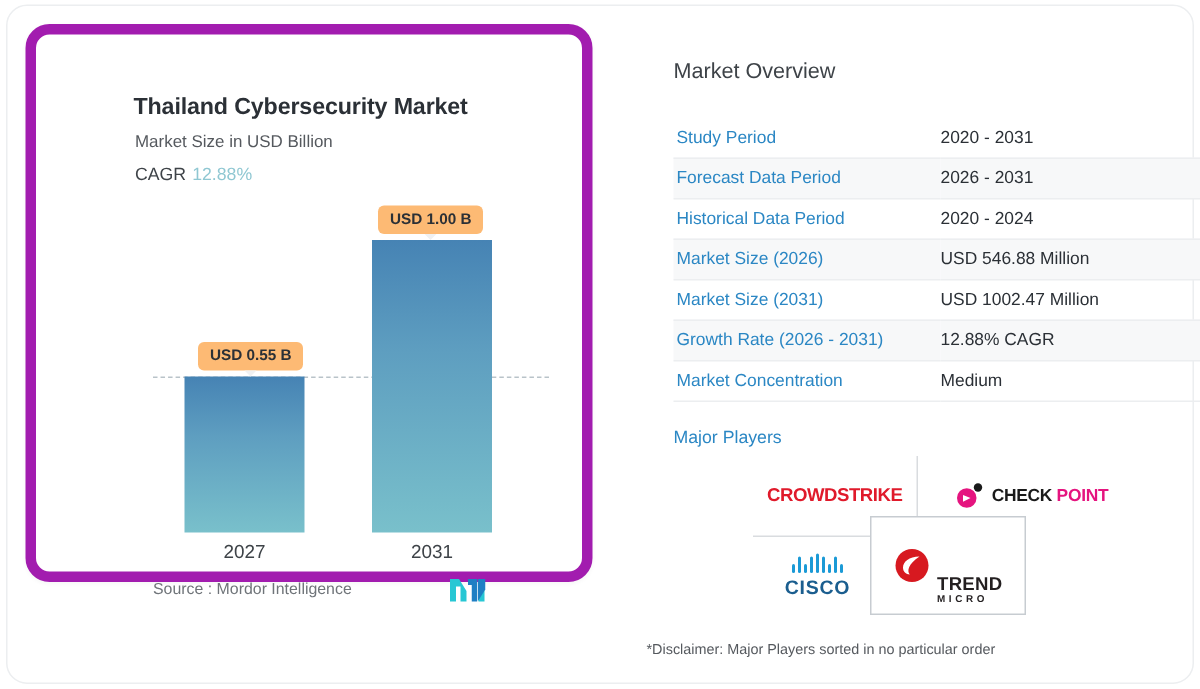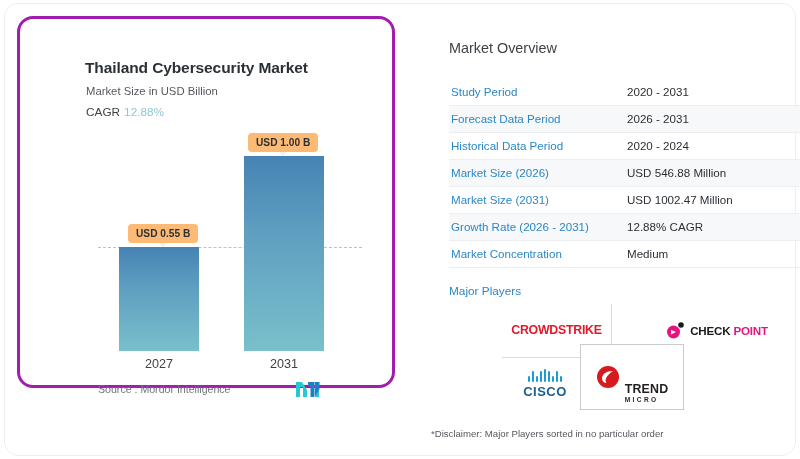--- a/index.html
+++ b/index.html
@@ -20,21 +20,21 @@
     border: 1px solid #eceef0;
     border-radius: 14px;
   }
 
   
   .chart-card {
     position: absolute;
     left: 12px; top: 12px;
     width: 378px; height: 372px;
     background: #ffffff;
-    border: 3px solid #a21caf;
+    border: 7px solid #a21caf;
     border-radius: 16px;
     box-shadow: 0 1px 3px rgba(0,0,0,0.035);
   }
 
   .chart-title {
     position: absolute;
     left: 65px; top: 40px;
     font-size: 15.5px;
     font-weight: bold;
     color: #2b3036;
@@ -159,21 +159,21 @@
     left: 497px; top: 300px;
     width: 260px; height: 106px;
   }
   .lg-cell {
     position: absolute;
     display: flex;
     align-items: center;
     justify-content: center;
   }
   .lg-top-l { left: 0;   top: 0;  width: 110px; height: 52px; border-right: 1px solid #d9dcdf; }
-  .lg-top-r { left: 111px; top: 0; width: 149px; height: 52px; margin-left: 29px; }
+  .lg-top-r { left: 111px; top: 0; width: 149px; height: 52px; }
   .lg-bot-l { left: 0;   top: 53px; width: 86px;  height: 53px; border-top: 1px solid #d9dcdf; }
   .lg-bot-c { left: 78px; top: 40px; width: 104px; height: 66px;
               border: 1px solid #c7ccd1; background: #ffffff; }
   .lg-bot-r { left: 174px; top: 53px; width: 86px; height: 53px; border-top: 1px solid #d9dcdf; }
 
   .disclaimer {
     position: absolute;
     left: 426px; top: 424px;
     font-size: 9.6px;
     color: #55595e;

